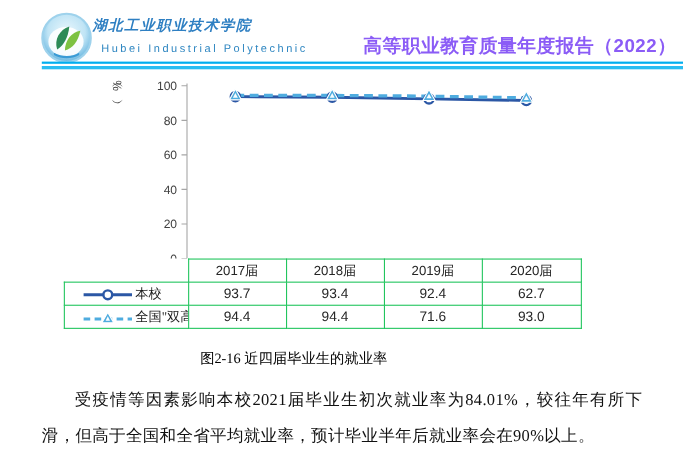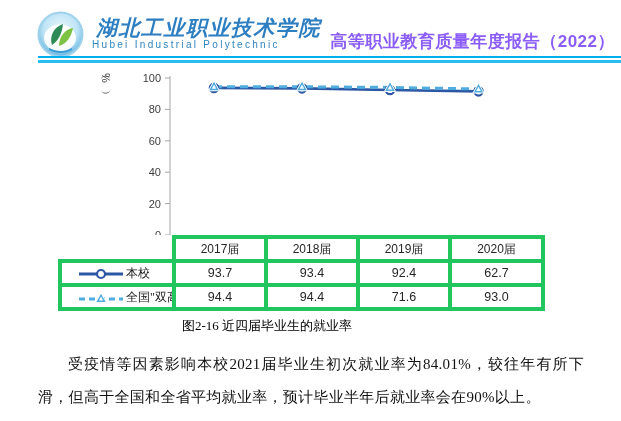--- a/index.html
+++ b/index.html
@@ -3,22 +3,22 @@
 <meta charset="utf-8">
 <style>
   html,body{margin:0;padding:0;}
   body{
     width:621px;height:421px;position:relative;overflow:hidden;
     background:#ffffff;font-family:"Liberation Sans",sans-serif;
   }
   
   .logo{position:absolute;left:37px;top:11px;width:47px;height:47px;}
   .school-cn{
-    position:absolute;left:96px;top:14px;font-family:"Liberation Serif",serif;
-    font-weight:bold;font-style:italic;font-size:21px;letter-spacing:1.5px;
+    position:absolute;left:84px;top:14px;font-family:"Liberation Serif",serif;
+    font-weight:bold;font-style:italic;font-size:13px;letter-spacing:1.5px;
     color:#2e7fc2;white-space:nowrap;
   }
   .school-en{
     position:absolute;left:92px;top:39px;font-size:10px;letter-spacing:2.3px;
     color:#2e86c1;white-space:nowrap;
   }
   .report-title{
     position:absolute;right:6px;top:30px;font-size:17px;font-weight:bold;
     letter-spacing:.5px;color:#8b5cf6;white-space:nowrap;
   }
@@ -29,21 +29,21 @@
     position:absolute;left:98px;top:72px;writing-mode:vertical-rl;
     font-size:11px;color:#404040;letter-spacing:1px;
   }
   .plot-wrap{position:absolute;left:58px;top:70px;width:465px;height:165px;}
   
   table.dt{
     position:absolute;left:58px;top:235px;width:465px;
     border-collapse:collapse;table-layout:fixed;
   }
   table.dt td,table.dt th{
-    border:4px solid #22c55e;padding:0;margin:0;height:20px;
+    border:1px solid #22c55e;padding:0;margin:0;height:20px;
     font-size:12px;font-weight:normal;color:#262626;text-align:center;
     overflow:hidden;white-space:nowrap;
   }
   table.dt td.blank{border:none;}
   table.dt th{font-family:"Liberation Sans",sans-serif;}
   table.dt td.legend{
     text-align:left;padding-left:16px;font-family:"Liberation Serif",serif;
     font-size:12px;color:#1a1a1a;
   }
   table.dt td.legend svg{vertical-align:middle;margin-right:2px;}

